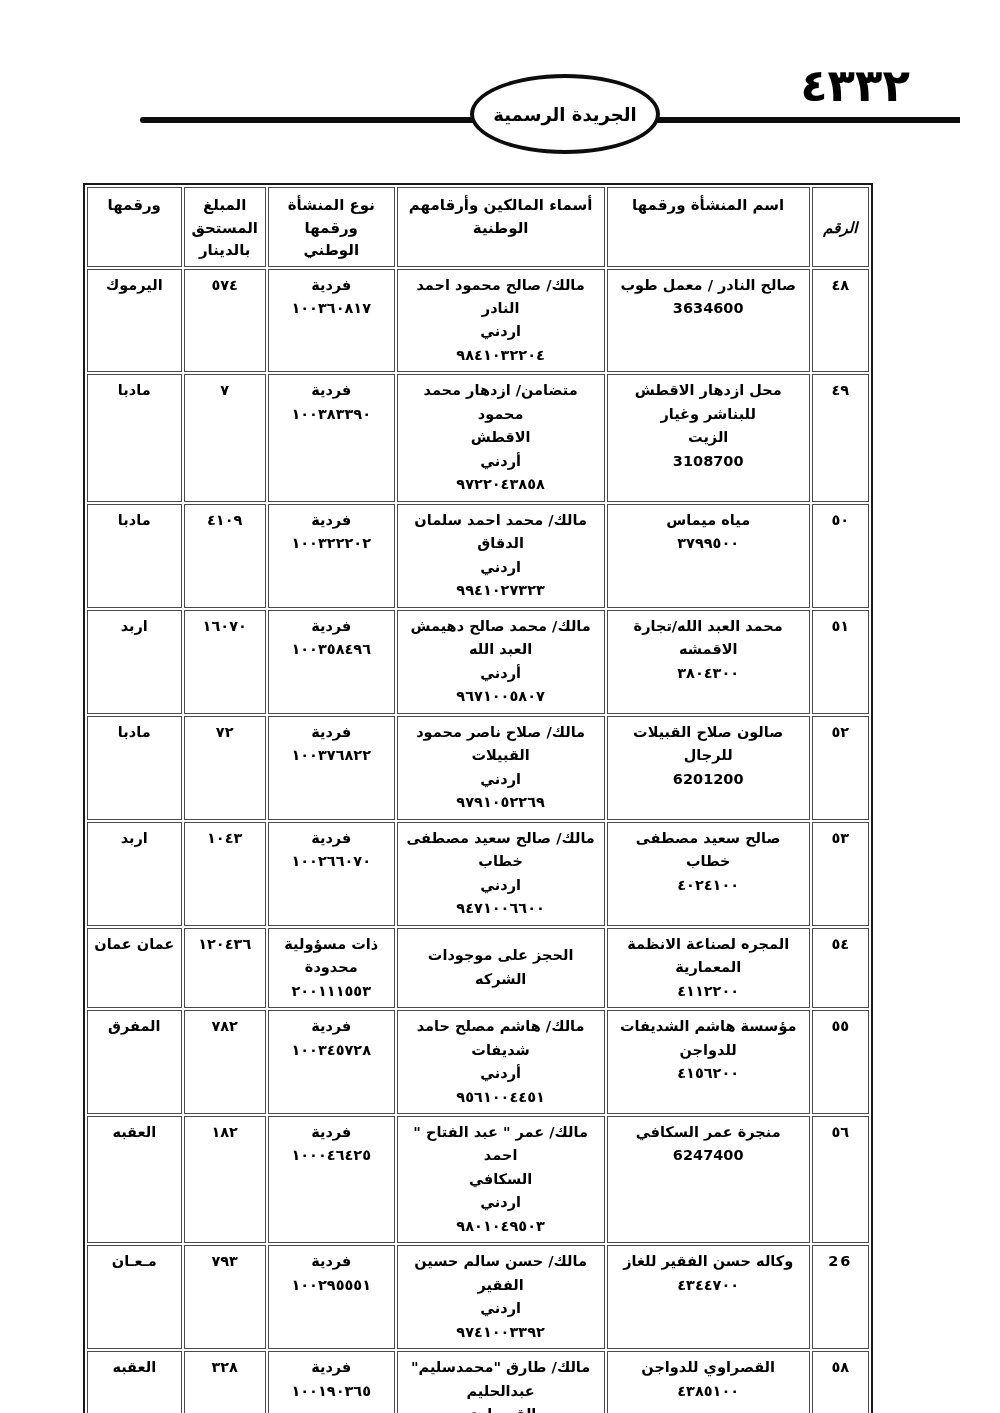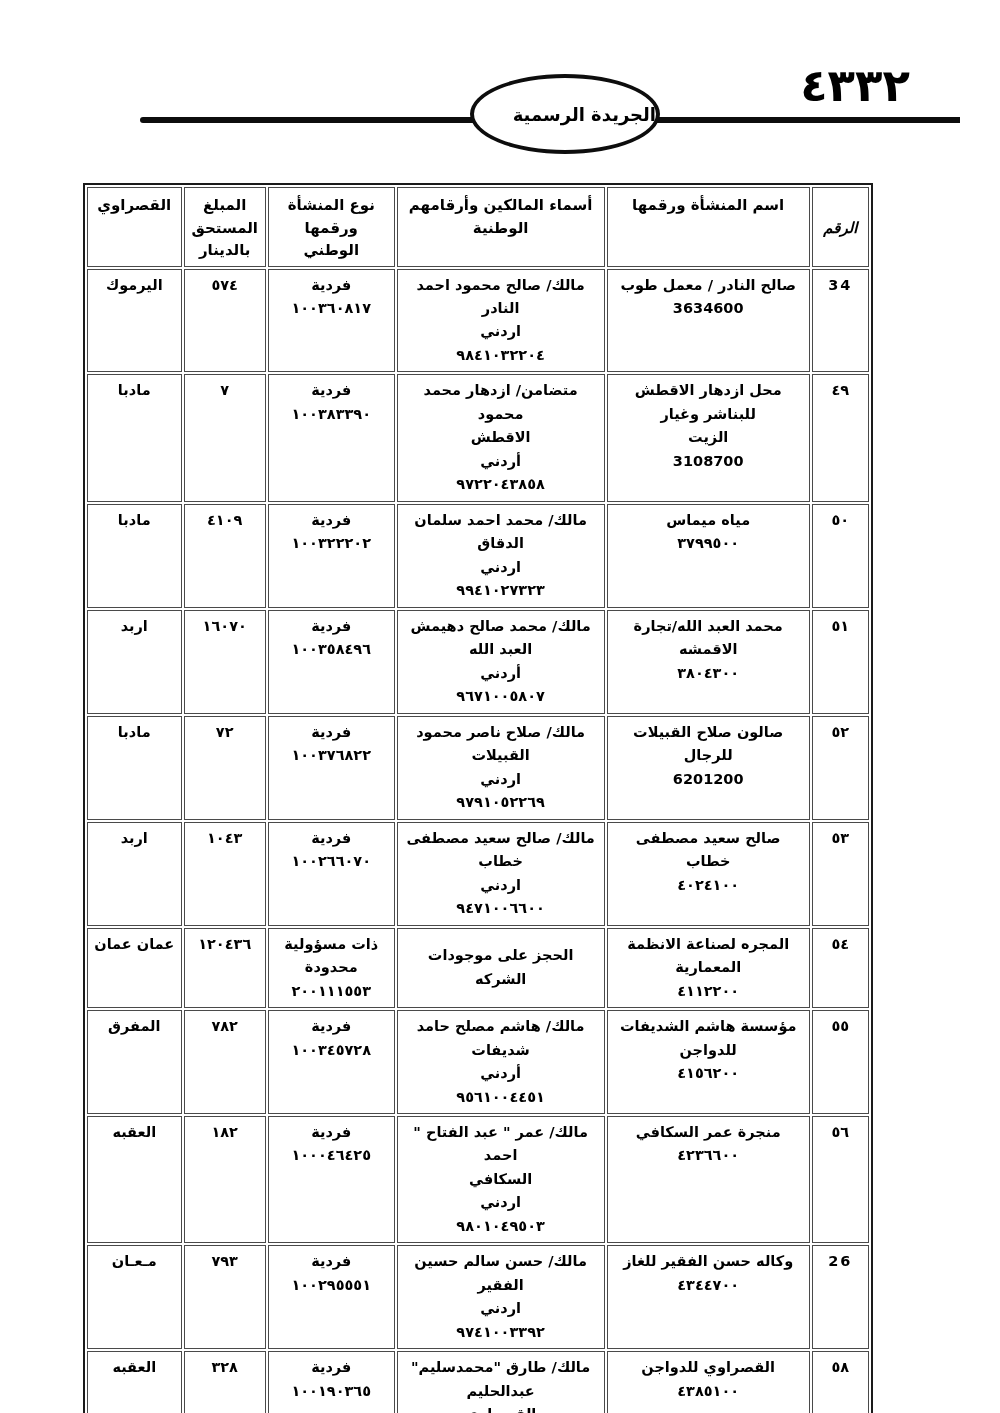--- a/index.html
+++ b/index.html
@@ -14,21 +14,21 @@
     font-size:45px; font-weight:700; line-height:1.15;
     letter-spacing:1px;
   }
   .divider {
     position:absolute; top:117px; left:100px; width:858px; height:6px;
     background:#0d0d0d; border-radius:3px; z-index:1;
   }
   .seal {
     position:absolute; top:74px; left:430px; width:190px; height:80px;
     box-sizing:border-box; background:#ffffff; border:4px solid #0d0d0d;
-    border-radius:50%; display:flex; align-items:center; 
+    border-radius:50%; display:flex; align-items:center; justify-content:center;
     font-size:18px; font-weight:700; z-index:2;
   }
   table.gazette {
     position:absolute; top:183px; right:87px; width:790px;
     table-layout:fixed; border-collapse:separate; border-spacing:2px;
     border:2px solid #1a1a1a; background:#ffffff;
     font-size:14.5px; font-weight:700;
   }
   th, td {
     border:1.2px solid #4a4a4a; padding:4px 5px; background:#ffffff;
@@ -63,26 +63,26 @@
     <thead>
       <tr style="height:54px">
         <th class="cell-no">الرقم</th>
         <th>اسم المنشأة ورقمها</th>
         <th>أسماء المالكين وأرقامهم الوطنية</th>
         <th>نوع المنشأة ورقمها
 الوطني</th>
         <th>المبلغ
 المستحق
 بالدينار</th>
-        <th>القصراوي</th>
+        <th>ورقمها</th>
       </tr>
     </thead>
     <tbody>
       <tr style="height:82px">
-        <td class="cell-no">34</td>
+        <td class="cell-no">٤٨</td>
         <td class="cell-name">صالح النادر / معمل طوب
 3634600</td>
         <td class="cell-owners">مالك/ صالح محمود احمد النادر
 اردني
 ٩٨٤١٠٣٢٢٠٤</td>
         <td class="cell-type">فردية
 ١٠٠٣٦٠٨١٧</td>
         <td class="cell-amount">٥٧٤</td>
         <td class="cell-address">اليرموك</td>
       </tr>
@@ -167,21 +167,21 @@
 أردني
 ٩٥٦١٠٠٤٤٥١</td>
         <td class="cell-type">فردية
 ١٠٠٣٤٥٧٢٨</td>
         <td class="cell-amount">٧٨٢</td>
         <td class="cell-address">المفرق</td>
       </tr>
       <tr style="height:92px">
         <td class="cell-no">٥٦</td>
         <td class="cell-name">منجرة عمر السكافي
-٤٢٣٦٦٠٠</td>
+6247400</td>
         <td class="cell-owners">مالك/ عمر " عبد الفتاح " احمد
 السكافي
 اردني
 ٩٨٠١٠٤٩٥٠٣</td>
         <td class="cell-type">فردية
 ١٠٠٠٤٦٤٢٥</td>
         <td class="cell-amount">١٨٢</td>
         <td class="cell-address">العقبه</td>
       </tr>
       <tr style="height:77px">

